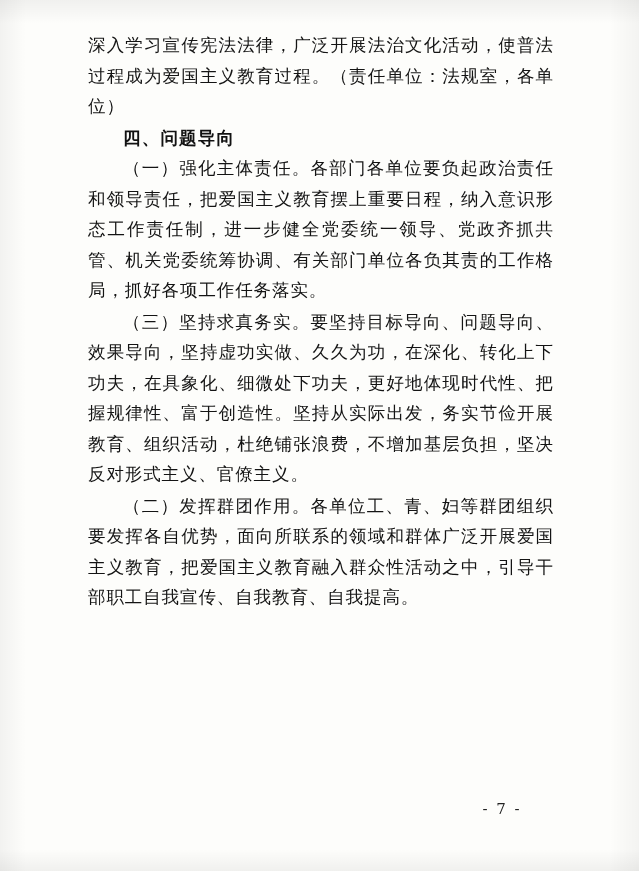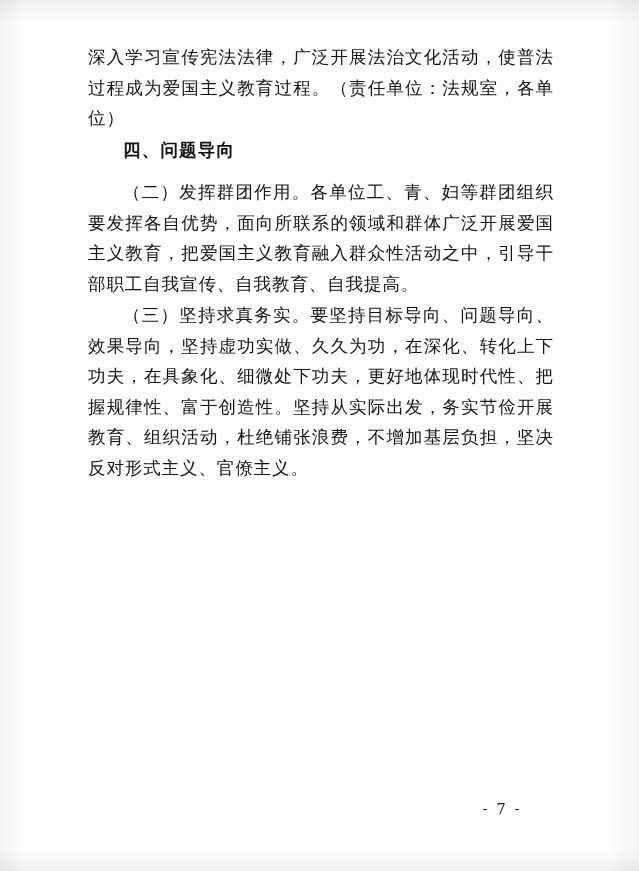--- a/index.html
+++ b/index.html
@@ -35,21 +35,21 @@
       linear-gradient(to top, rgba(0,0,0,0.05) 0px, rgba(0,0,0,0) 22px);
     pointer-events: none;
   }
   .content {
     position: absolute;
     left: 88px;
     top: 30px;
     width: 466px;
   }
   p.para {
-    margin: 12px 0 0 0;
+    margin: 0 0 0 0;
     font-size: 17.5px;
     line-height: 30.5px;
     letter-spacing: 0.9px;
     text-align: justify;
     text-justify: inter-ideograph;
     color: #141414;
   }
   p.para + p.para {
     margin-top: 1px;
   }
@@ -83,19 +83,20 @@
     margin-left: 395px;
   }
 </style>
 </head>
 <body>
 
 <div class="page">
   <div class="content">
     <p class="para">深入学习宣传宪法法律，广泛开展法治文化活动，使普法过程成为爱国主义教育过程。（责任单位：法规室，各单位）</p>
     <p class="heading">四、问题导向</p>
+    <p class="para indent2">（一）强化主体责任。各部门各单位要负起政治责任和领导责任，把爱国主义教育摆上重要日程，纳入意识形态工作责任制，进一步健全党委统一领导、党政齐抓共管、机关党委统筹协调、有关部门单位各负其责的工作格局，抓好各项工作任务落实。</p>
+    <p class="para indent2">（三）坚持求真务实。要坚持目标导向、问题导向、效果导向，坚持虚功实做、久久为功，在深化、转化上下功夫，在具象化、细微处下功夫，更好地体现时代性、把握规律性、富于创造性。坚持从实际出发，务实节俭开展教育、组织活动，杜绝铺张浪费，不增加基层负担，坚决反对形式主义、官僚主义。</p>
     <p class="para indent2">（二）发挥群团作用。各单位工、青、妇等群团组织要发挥各自优势，面向所联系的领域和群体广泛开展爱国主义教育，把爱国主义教育融入群众性活动之中，引导干部职工自我宣传、自我教育、自我提高。</p>
-    <p class="para indent2">（三）坚持求真务实。要坚持目标导向、问题导向、效果导向，坚持虚功实做、久久为功，在深化、转化上下功夫，在具象化、细微处下功夫，更好地体现时代性、把握规律性、富于创造性。坚持从实际出发，务实节俭开展教育、组织活动，杜绝铺张浪费，不增加基层负担，坚决反对形式主义、官僚主义。</p>
   </div>
   <div class="pagenum">
     <span class="inner">- 7 -</span>
   </div>
 </div>
 
 </body></html>

